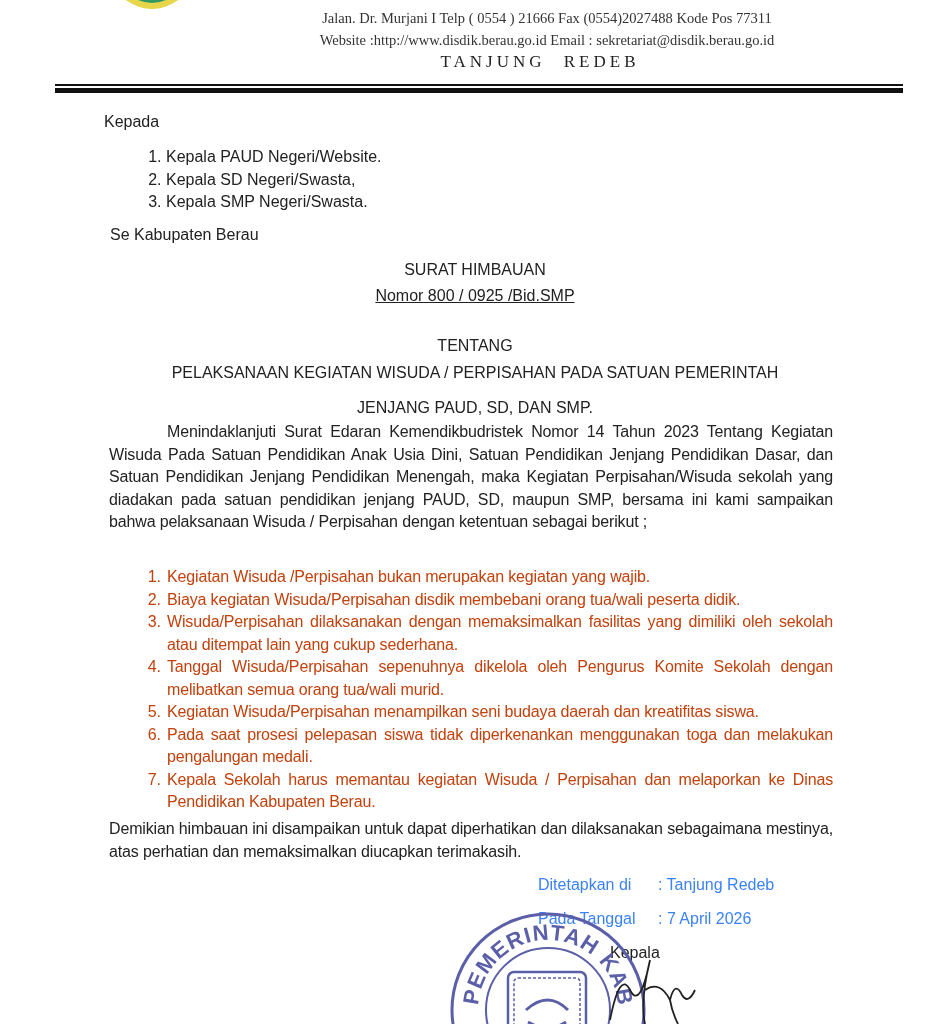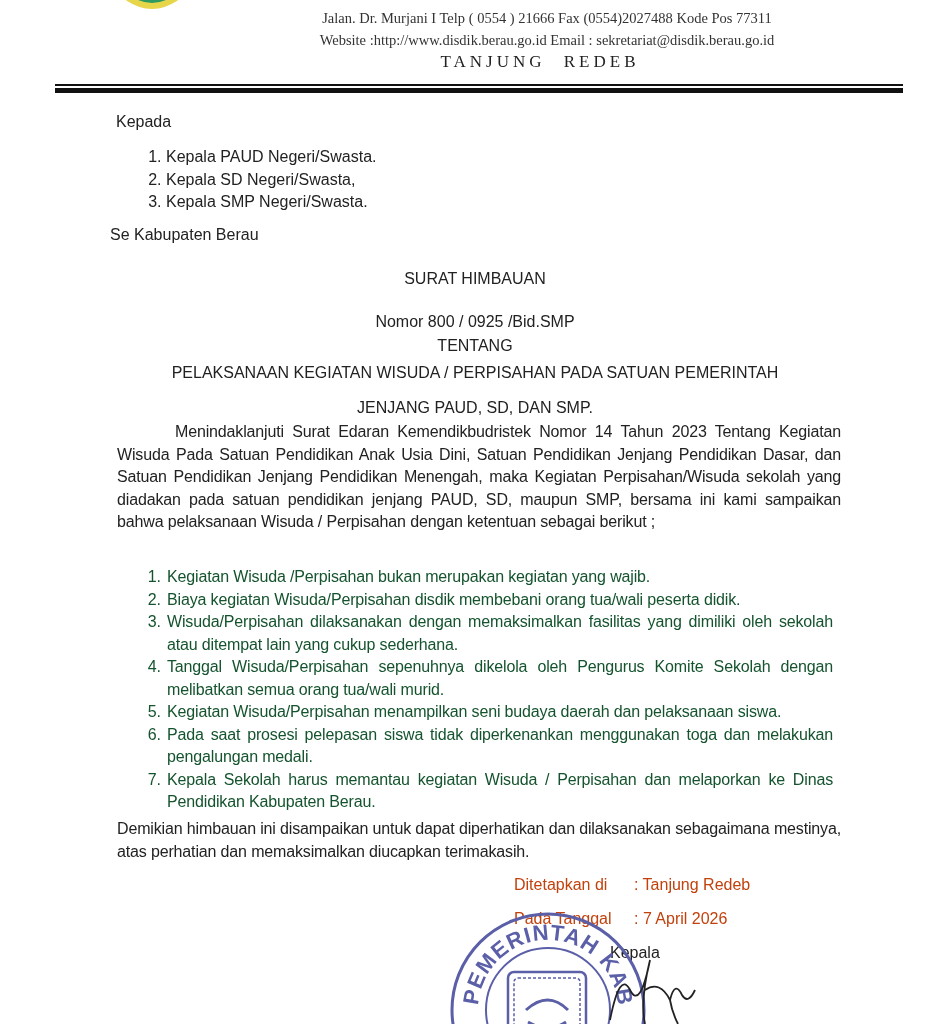--- a/index.html
+++ b/index.html
@@ -8,69 +8,69 @@
   .kop-line1, .kop-line2 { position:absolute; left:0; width:1094px; text-align:center; font-family:"Liberation Serif", serif; font-size:14.5px; color:#333; }
   .kop-line1 { top:10px; }
   .kop-line2 { top:32px; }
   .kop-city { position:absolute; left:0; width:1080px; top:52px; text-align:center; font-family:"Liberation Serif", serif; font-size:17px; letter-spacing:4px; color:#222; }
   .kop-city span { word-spacing:10px; }
   .rule-thin { position:absolute; left:55px; width:848px; top:84px; height:2px; background:#111; }
   .rule-thick { position:absolute; left:55px; width:848px; top:88px; height:5px; background:#111; }
 
   .txt { position:absolute; font-size:16px; color:#222; white-space:nowrap; }
   .center { left:100px; width:750px; text-align:center; }
-  .para { position:absolute; left:109px; width:724px; font-size:16px; line-height:22.5px; text-align:justify; color:#222; font-family:"Liberation Sans", sans-serif; letter-spacing:-0.15px;margin-left:8px; }
+  .para { position:absolute; left:109px; width:724px; font-size:16px; line-height:22.5px; text-align:justify; color:#222; font-family:"Liberation Sans", sans-serif; letter-spacing:-0.15px; }
   .para .first { text-indent:58px; }
-  ol.rules { position:absolute; left:109px; width:724px; top:566px; margin:0; padding:0 0 0 56px; font-size:16px; line-height:22.5px; text-align:justify; color:#14532d; box-sizing:border-box; letter-spacing:-0.15px; }
+  ol.rules { position:absolute; left:109px; width:724px; top:566px; margin:0; padding:0 0 0 56px; font-size:16px; line-height:22.5px; text-align:justify; color:#c2410c; box-sizing:border-box; letter-spacing:-0.15px; }
   ol.rules li { padding-left:2px; }
   ol.recip { position:absolute; left:138px; top:146px; margin:0; padding:0 0 0 28px; font-size:16px; line-height:22.5px; color:#222; }
-  .sig-row { position:absolute; left:514px; font-size:16px; color:#c2410c; white-space:nowrap; }
+  .sig-row { position:absolute; left:538px; font-size:16px; color:#3b82f6; white-space:nowrap; }
   .sig-row .lbl { display:inline-block; width:120px; }
   .stamp { position:absolute; left:448px; top:910px; width:200px; height:200px; }
   .signature { position:absolute; left:600px; top:950px; width:100px; height:74px; }
 </style>
 </head>
 <body>
 
 <div>
   <svg class="logo" viewBox="0 0 80 48">
     <path d="M6 0 L74 0 L74 22 Q40 52 6 22 Z" fill="#e8d64a"></path>
     <path d="M12 0 L68 0 L68 19 Q40 43 12 19 Z" fill="#2e9a62"></path>
   </svg>
   <div class="kop-line1">Jalan. Dr. Murjani I Telp ( 0554 ) 21666 Fax (0554)2027488 Kode Pos 77311</div>
   <div class="kop-line2">Website :http://www.disdik.berau.go.id Email : sekretariat@disdik.berau.go.id</div>
   <div class="kop-city"><span>TANJUNG REDEB</span></div>
   <div class="rule-thin"></div>
   <div class="rule-thick"></div>
 </div>
 
-<div class="txt" style="left:116px; top:113px;text-align:center;">Kepada</div>
+<div class="txt" style="left:104px; top:113px;text-align:center;">Kepada</div>
 <ol class="recip">
-  <li>Kepala PAUD Negeri/Swasta.</li>
+  <li>Kepala PAUD Negeri/Website.</li>
   <li>Kepala SD Negeri/Swasta,</li>
   <li>Kepala SMP Negeri/Swasta.</li>
 </ol>
 <div class="txt" style="left:110px; top:226px;">Se Kabupaten Berau</div>
 
-<div class="txt center" style="top:261px;margin-top:9px;">SURAT HIMBAUAN</div>
-<div class="txt center" style="top:313px;">Nomor 800 / 0925 /Bid.SMP</div>
+<div class="txt center" style="top:261px;">SURAT HIMBAUAN</div>
+<div class="txt center" style="top:287px;text-decoration:underline;">Nomor 800 / 0925 /Bid.SMP</div>
 <div class="txt center" style="top:337px;">TENTANG</div>
 <div class="txt center" style="top:364px;">PELAKSANAAN KEGIATAN WISUDA / PERPISAHAN PADA SATUAN PEMERINTAH</div>
 <div class="txt center" style="top:386px;margin-top:13px;">JENJANG PAUD, SD, DAN SMP.</div>
 
 <div class="para" style="top:421px;">
   <div class="first">Menindaklanjuti Surat Edaran Kemendikbudristek Nomor 14 Tahun 2023 Tentang Kegiatan Wisuda Pada Satuan Pendidikan Anak Usia Dini, Satuan Pendidikan Jenjang Pendidikan Dasar, dan Satuan Pendidikan Jenjang Pendidikan Menengah, maka Kegiatan Perpisahan/Wisuda sekolah yang diadakan pada satuan pendidikan jenjang PAUD, SD, maupun SMP, bersama ini kami sampaikan bahwa pelaksanaan Wisuda / Perpisahan dengan ketentuan sebagai berikut ;</div>
 </div>
 
 <ol class="rules">
   <li>Kegiatan Wisuda /Perpisahan bukan merupakan kegiatan yang wajib.</li>
   <li>Biaya kegiatan Wisuda/Perpisahan disdik membebani orang tua/wali peserta didik.</li>
   <li>Wisuda/Perpisahan dilaksanakan dengan memaksimalkan fasilitas yang dimiliki oleh sekolah atau ditempat lain yang cukup sederhana.</li>
   <li>Tanggal Wisuda/Perpisahan sepenuhnya dikelola oleh Pengurus Komite Sekolah dengan melibatkan semua orang tua/wali murid.</li>
-  <li>Kegiatan Wisuda/Perpisahan menampilkan seni budaya daerah dan pelaksanaan siswa.</li>
+  <li>Kegiatan Wisuda/Perpisahan menampilkan seni budaya daerah dan kreatifitas siswa.</li>
   <li>Pada saat prosesi pelepasan siswa tidak diperkenankan menggunakan toga dan melakukan pengalungan medali.</li>
   <li>Kepala Sekolah harus memantau kegiatan Wisuda / Perpisahan dan melaporkan ke Dinas Pendidikan Kabupaten Berau.</li>
 </ol>
 
 <div class="para" style="top:818px;">Demikian himbauan ini disampaikan untuk dapat diperhatikan dan dilaksanakan sebagaimana mestinya, atas perhatian dan memaksimalkan diucapkan terimakasih.</div>
 
 <div class="sig-row" style="top:876px;">
   <span class="lbl">Ditetapkan di</span><span>: Tanjung Redeb</span>
 </div>
 <div class="sig-row" style="top:910px;">

